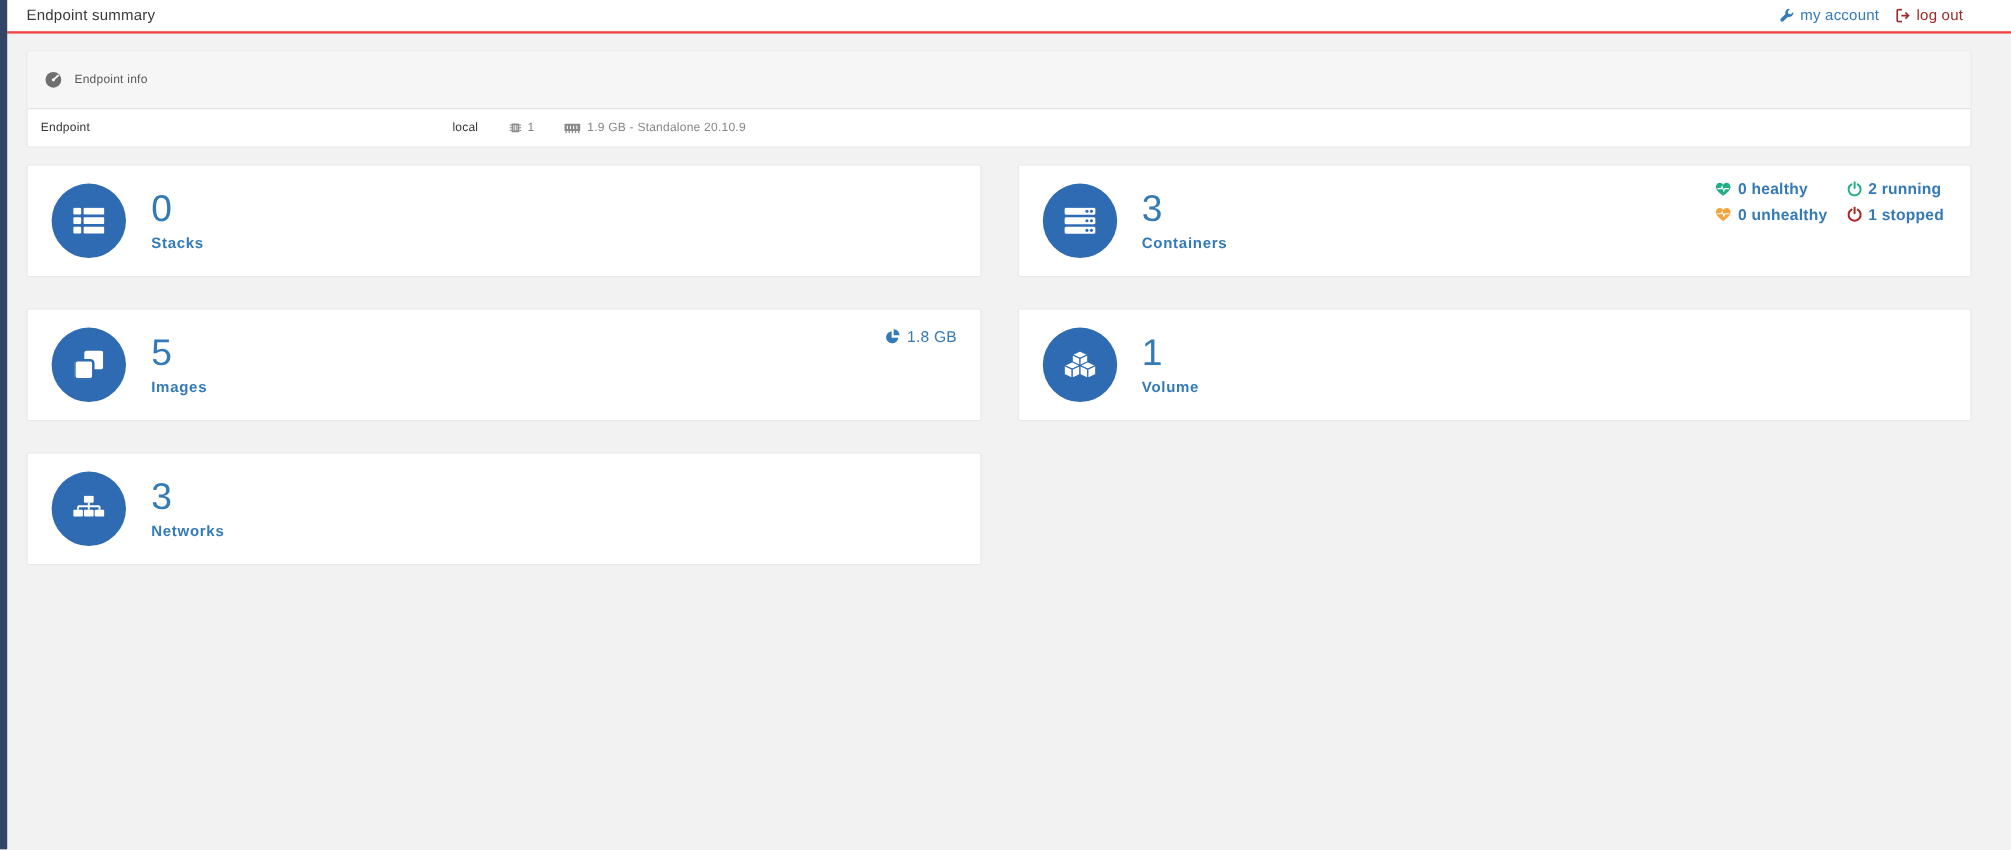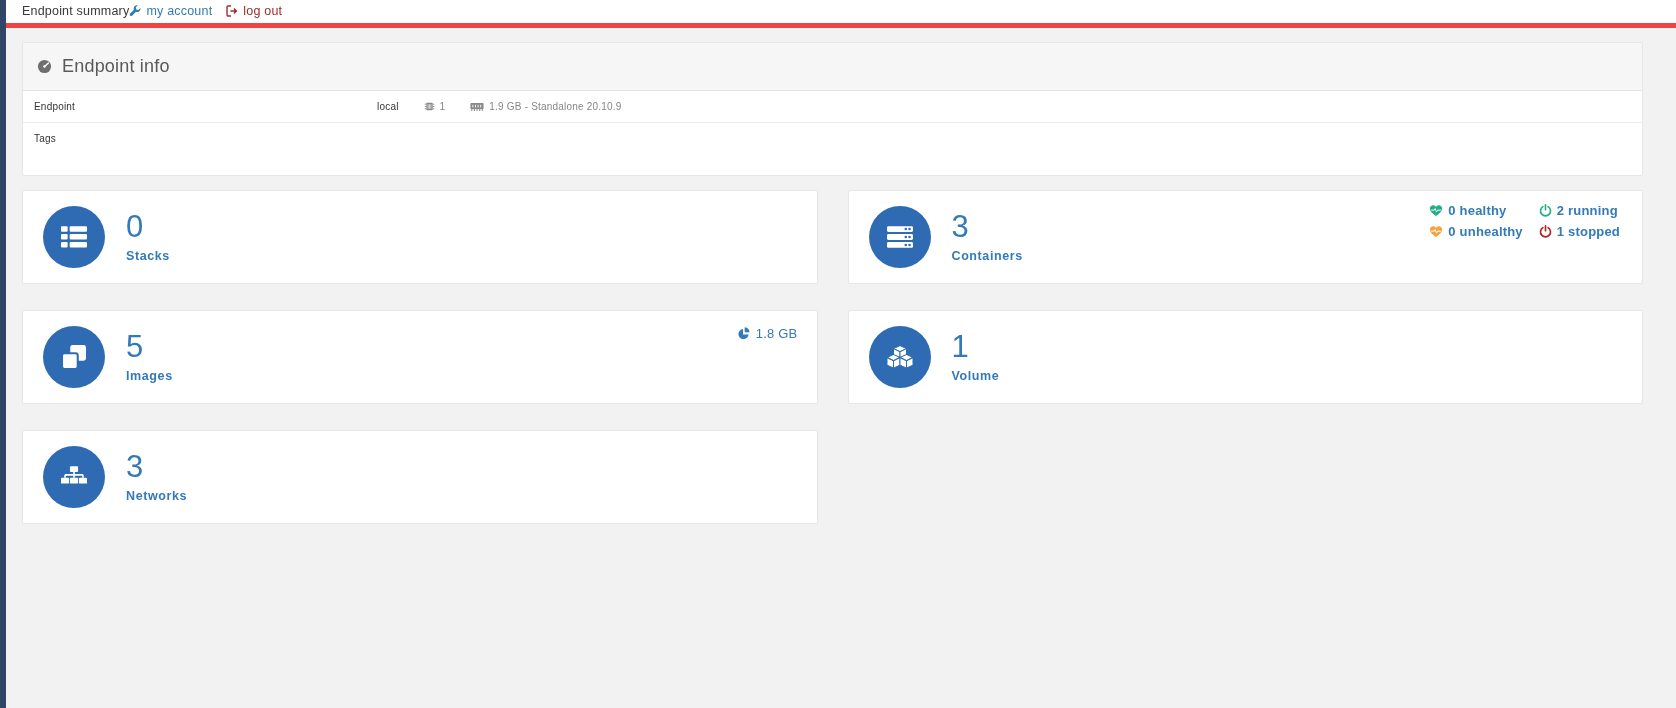--- a/index.html
+++ b/index.html
@@ -11,39 +11,39 @@
   body{
     width:1676px;height:708px;overflow:hidden;position:relative;
     background:var(--page-bg);
     font-family:"Liberation Sans", sans-serif;
     letter-spacing:.2px;
   }
   .sidebar-strip{position:absolute;left:0;top:0;width:6px;height:708px;background:var(--sidebar);}
 
   
   .topbar{
-    margin-left:6px;height:28px;background:#fff;border-bottom:5px solid #ef4444;
-    display:flex;align-items:center;justify-content:flex-start;
+    margin-left:6px;height:28px;background:#fff;border-bottom:2px solid #ef4444;
+    display:flex;align-items:center;justify-content:space-between;
     padding:0 40px 1px 16px;
   }
   .page-title{font-size:12.5px;color:#393939;}
   .topbar-links{display:flex;align-items:center;gap:14px;font-size:12.5px;}
   .tb-link{display:inline-flex;align-items:center;gap:5px;cursor:pointer;}
   .tb-link.account{color:var(--blue);}
   .tb-link.logout{color:var(--link-red);}
   .tb-link svg{flex:none;}
 
   .content{margin-left:22px;width:1621px;}
 
   
   .widget{margin-top:14px;background:#fff;border:1px solid #e7e7e7;border-radius:2px;}
   .widget-header{
     height:48px;background:#f6f6f6;border-bottom:1px solid #e4e4e4;
     display:flex;align-items:center;gap:10px;padding-left:14px;
-    color:#595959;font-size:18px;
+    color:#595959;font-size:10px;
   }
   .info-row{display:flex;align-items:flex-start;padding:10px 11px;font-size:10px;color:#343434;}
   .info-row + .info-row{border-top:1px solid #ebebeb;}
   .info-label{width:343px;flex:none;}
   .info-value{display:flex;align-items:center;gap:25px;}
   .row-tags{padding-bottom:31px;}
   .muted{color:#868686;display:inline-flex;align-items:center;gap:5px;}
 
   
   .grid{
@@ -139,24 +139,20 @@
               <path d="M2 8v2M5 8v2M8 8v2M11 8v2M14 8v2" stroke="#8a8a8a" stroke-width="1.2"></path>
               <path d="M3.2 3v3M6.2 3v3M9.2 3v3M12.2 3v3" stroke="#fff" stroke-width="1"></path>
             </svg>
           </span>
           <span>1.9 GB - Standalone 20.10.9</span>
         </span>
       </div>
     </div>
 
 
-    <div class="info-row row-tags">
-      <div class="info-label">Tags</div>
-      <div class="info-value"></div>
-    </div>
   </div>
 
   <div class="grid">
 
     <div class="card">
       <div class="circle">
         <span style="display:inline-flex;">
           <svg viewBox="0 0 18 15" width="26" height="22" fill="#fff">
             <rect x="0" y="0" width="4.6" height="3.8" rx="0.7"></rect>
               <rect x="6" y="0" width="12" height="3.8" rx="0.7"></rect>

